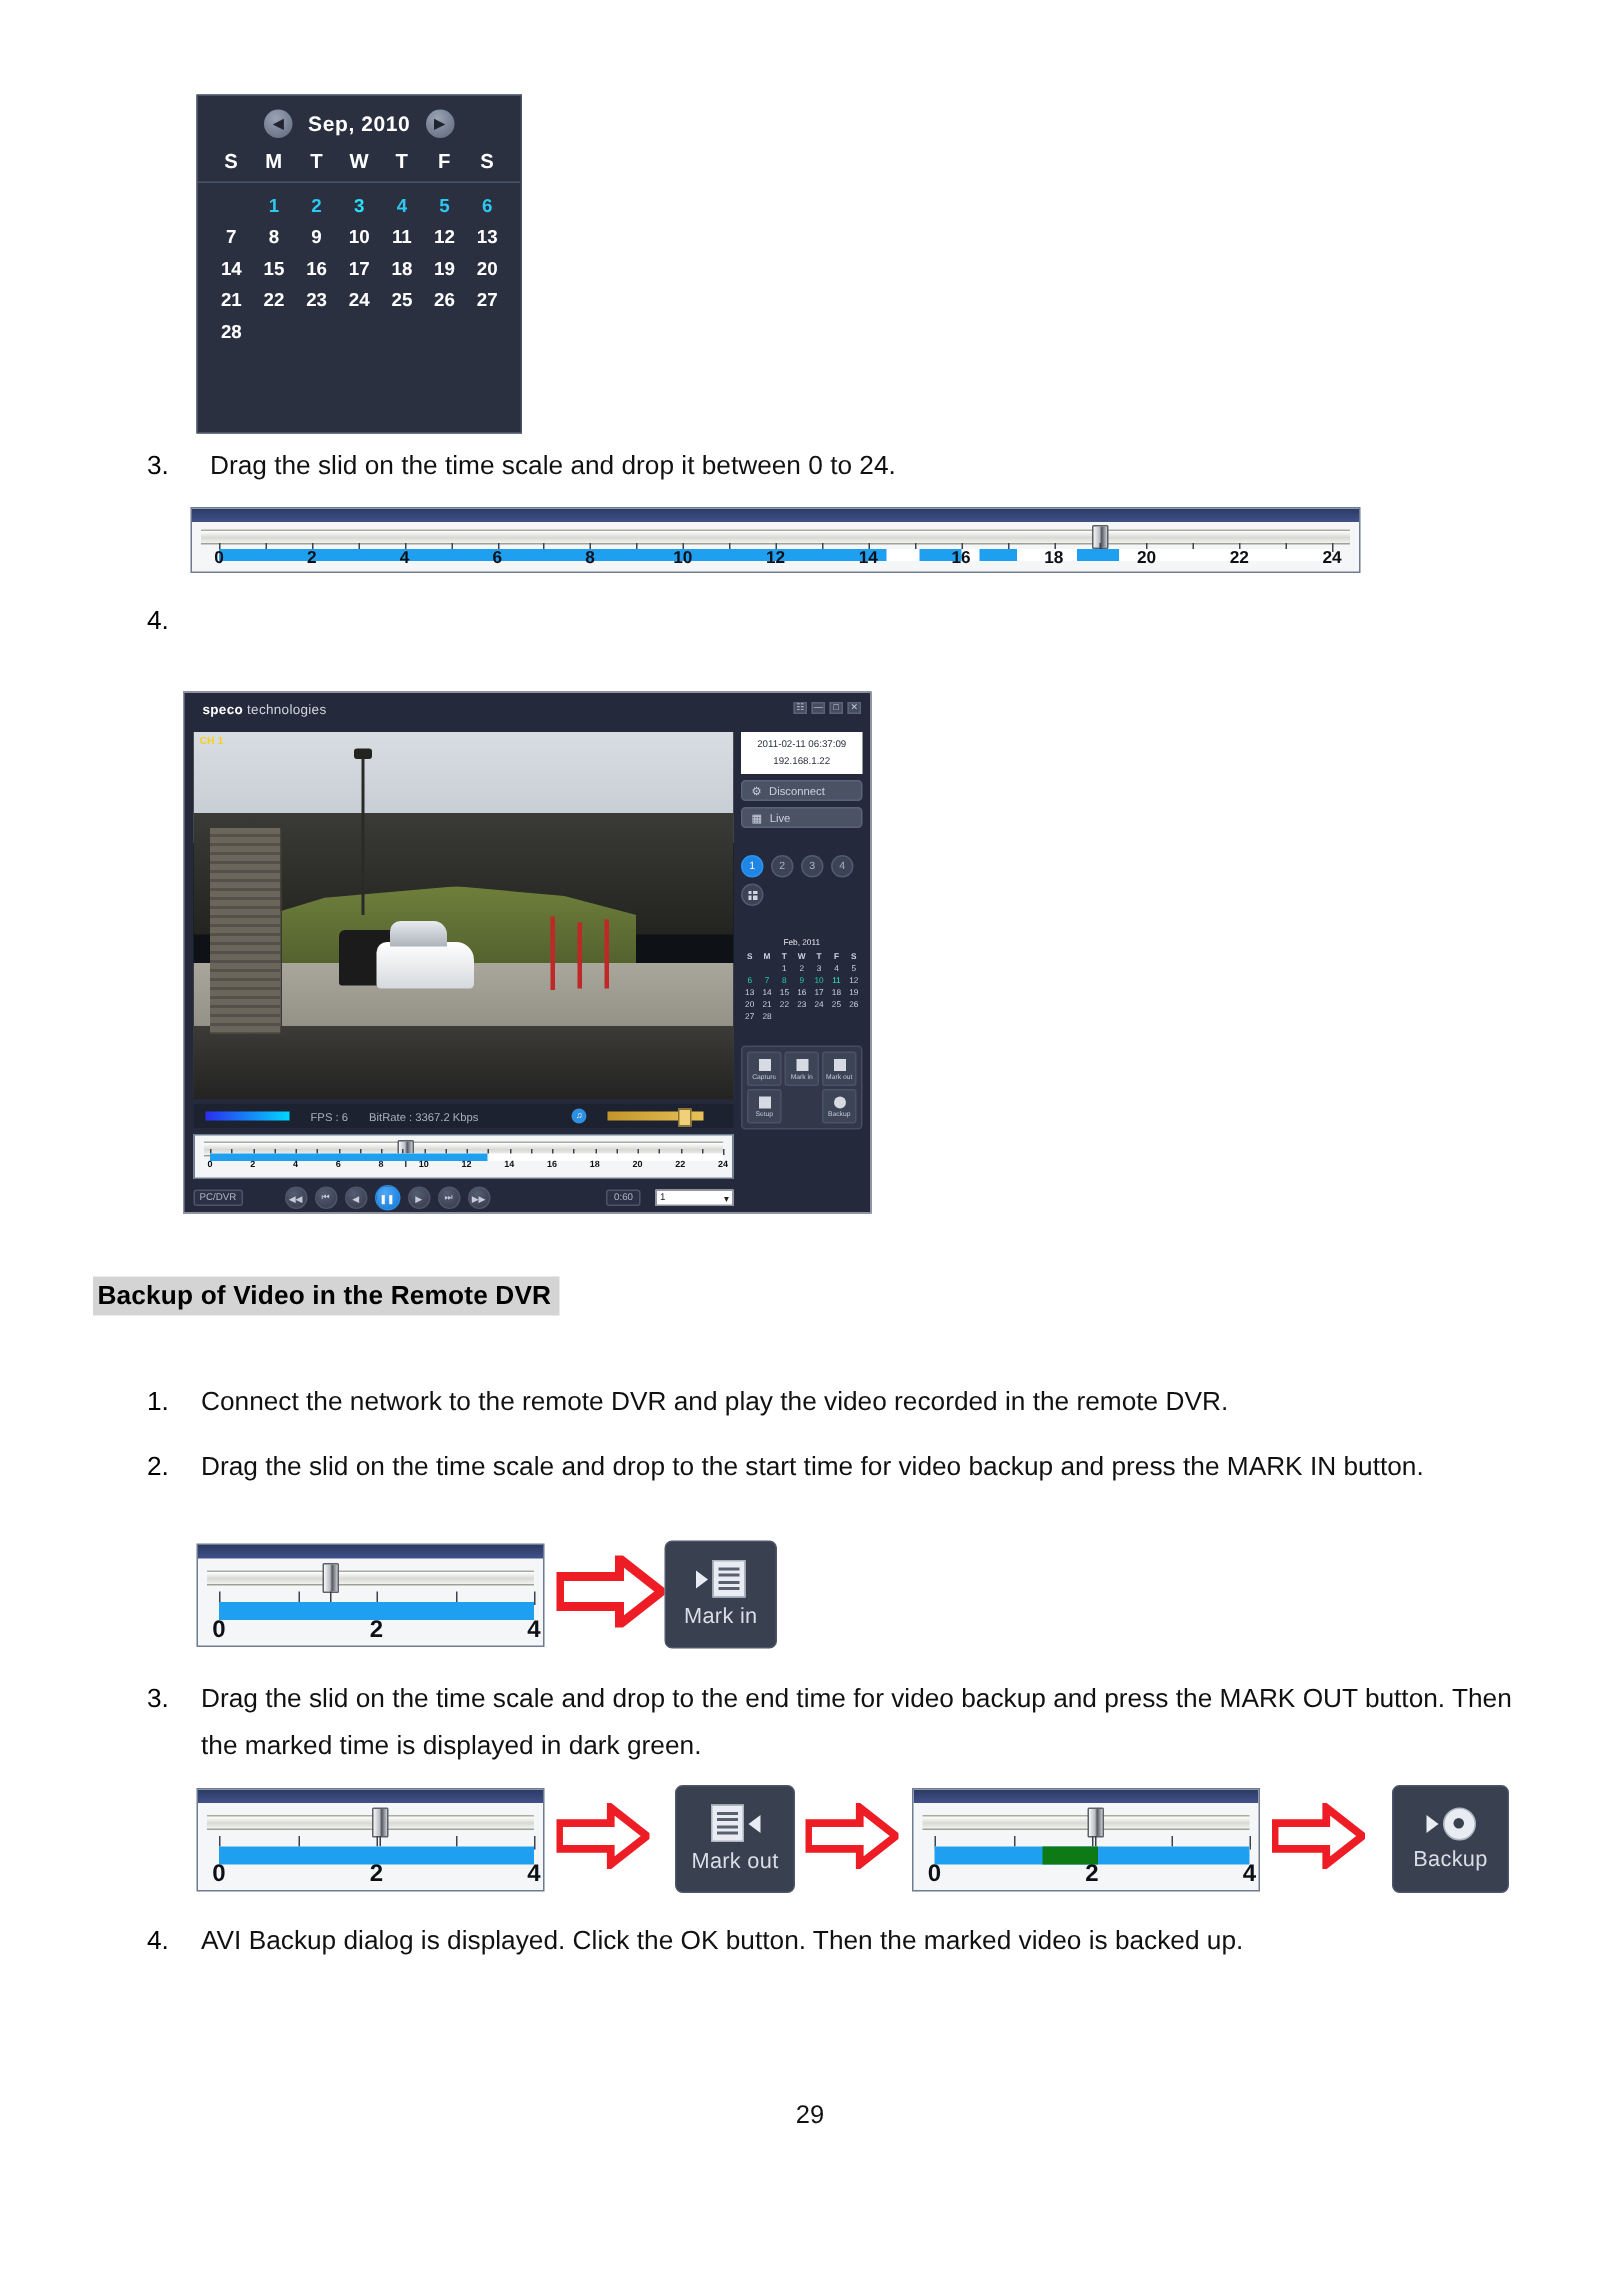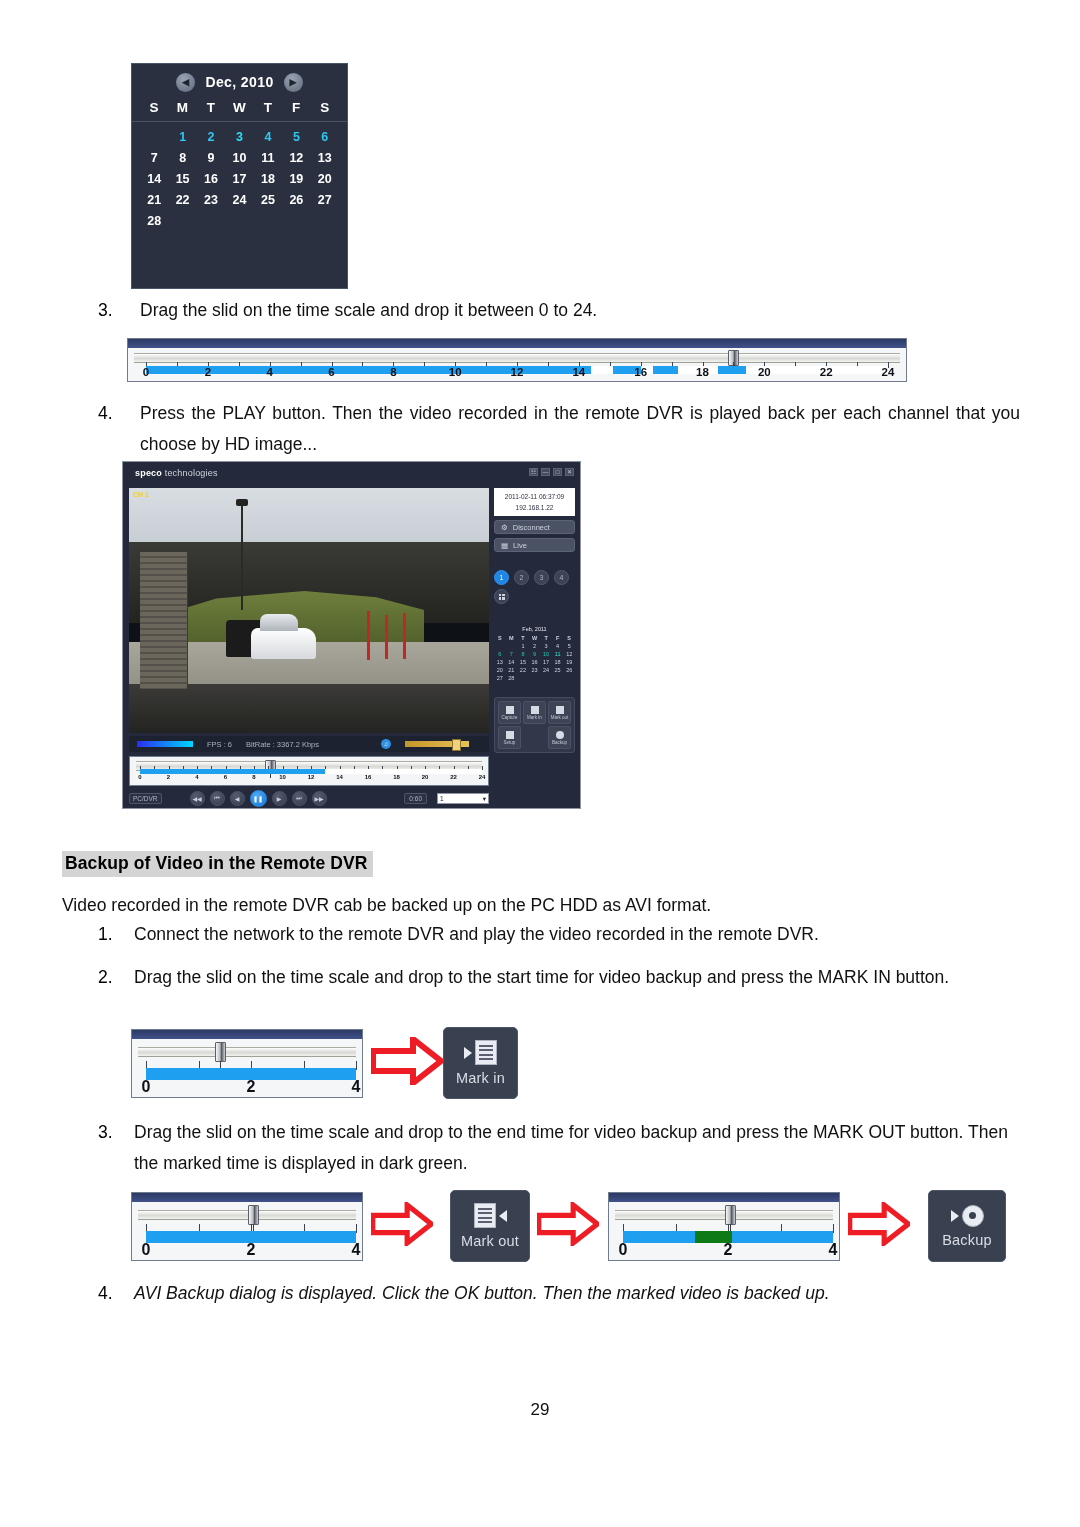--- a/index.html
+++ b/index.html
@@ -483,21 +483,21 @@
   }
 </style>
 </head>
 <body>
 
 <div class="page">
 
   <div class="calendar">
     <div class="cal-head">
       <span class="cal-arrow">◀</span>
-      <span>Dec, 2010</span>
+      <span>Sep, 2010</span>
       <span class="cal-arrow">▶</span>
     </div>
     <div class="cal-dow" id="cal-dow">
         <span>S</span>
         <span>M</span>
         <span>T</span>
         <span>W</span>
         <span>T</span>
         <span>F</span>
         <span>S</span>
@@ -586,21 +586,20 @@
         <b style="left: 450.833px; font-size: 11.5px;">14</b>
         <b style="left: 512.667px; font-size: 11.5px;">16</b>
         <b style="left: 574.5px; font-size: 11.5px;">18</b>
         <b style="left: 636.333px; font-size: 11.5px;">20</b>
         <b style="left: 698.167px; font-size: 11.5px;">22</b>
         <b style="left: 760px; font-size: 11.5px;">24</b>
       </div>
     </div>
 
   <div class="num" style="left:98px; top:398px;">4.</div>
-  <div class="para justified" style="left:140px; top:398px; width:880px;">Press the PLAY button. Then the video recorded in the remote DVR is played back per each channel that you choose by HD image...</div>
 
   <div class="dvrapp">
 
     <div class="dvr-title">
       <b>speco</b><span> technologies</span>
     </div>
 
     <div class="dvr-wctl">
       <span>☷</span>
       <span>—</span>
@@ -801,21 +800,20 @@
         <div class="stool" style="visibility:hidden"></div>
         <div class="stool">
           <span class="sq" style="border-radius:50%"></span>
           <span>Backup</span>
         </div>
       </div>
     </div>
   </div>
 
   <div class="heading">Backup of Video in the Remote DVR</div>
-  <div class="para" style="left:62px; top:890px; width:960px;">Video recorded in the remote DVR cab be backed up on the PC HDD as AVI format.</div>
 
   <div class="num" style="left:98px; top:919px;">1.</div>
   <div class="para" style="left:134px; top:919px; width:890px;">Connect the network to the remote DVR and play the video recorded in the remote DVR.</div>
 
   <div class="num" style="left:98px; top:962px;">2.</div>
   <div class="para" style="left:134px; top:962px; width:890px;">Drag the slid on the time scale and drop to the start time for video backup and press the MARK IN button.</div>
 
   <div class="timescale" id="ts-markin" style="left:131px; top:1029px; width:232px; height:69px;">
     <div class="ts-topbar"></div>
   <div class="ts-rail" style="top: 17px;"></div>
@@ -919,17 +917,17 @@
   </svg>
   <div class="dvrbtn" style="left:928px; top:1190px; width:78px; height:72px;">
     <div style="display:flex; align-items:center; gap:3px;">
       <span class="icon-arrow-r"></span>
       <span class="icon-disc"></span>
     </div>
     <span class="lbl">Backup</span>
   </div>
 
   <div class="num" style="left:98px; top:1278px;">4.</div>
-  <div class="para" style="left:134px; top:1278px; width:890px;font-style:italic;">AVI Backup dialog is displayed. Click the OK button. Then the marked video is backed up.</div>
+  <div class="para" style="left:134px; top:1278px; width:890px;">AVI Backup dialog is displayed. Click the OK button. Then the marked video is backed up.</div>
 
   <div class="pagenum">29</div>
 
 </div>
 
 </body></html>

